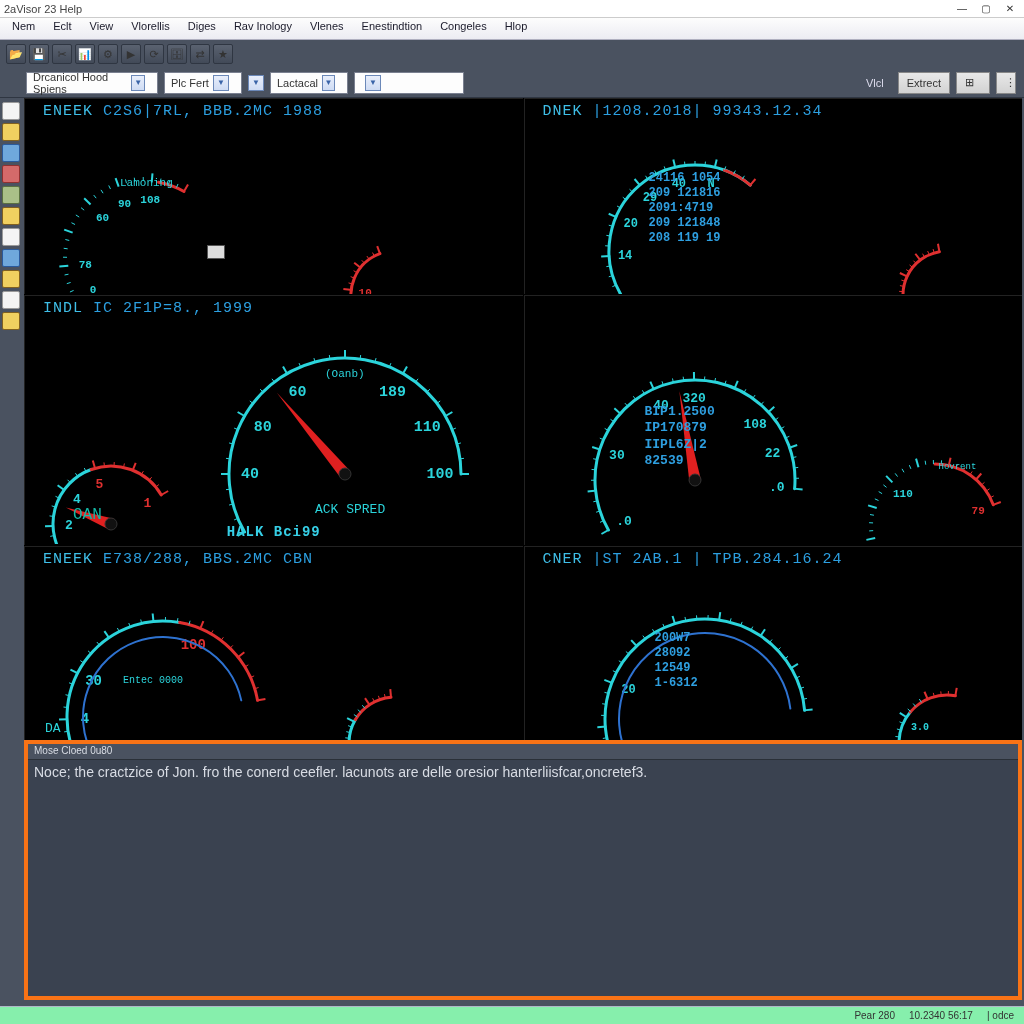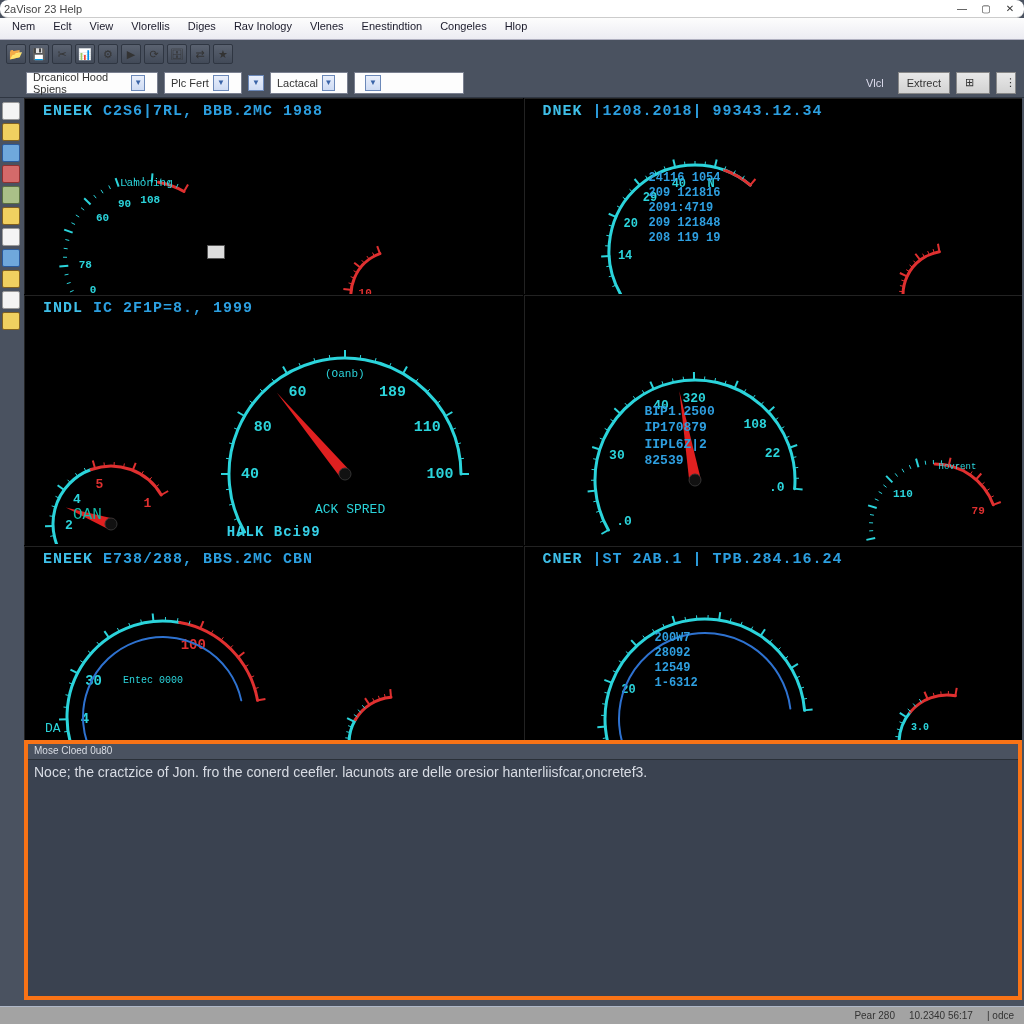--- a/index.html
+++ b/index.html
@@ -9,21 +9,20 @@
   background: #4a5260;
   overflow: hidden;
   font-size: 11px;
   color: #333;
 }
 .titlebar {
   height: 18px; background: #fff;
   display: flex; align-items: center;
   padding: 0 4px; gap: 4px;
   border-bottom: 1px solid #ccc;
-  border-radius: 8px;
 }
 .titlebar .title { flex: 1; font-size: 11px; color: #444; }
 .titlebar .winbtn {
   width: 20px; height: 14px;
   display: flex; align-items: center; justify-content: center;
   font-size: 10px; color: #333;
 }
 .menubar {
   height: 22px; background: linear-gradient(#fdfdfd,#ececf2);
   display: flex; align-items: flex-start; gap: 10px;
@@ -96,21 +95,21 @@
   gap: 1px;
 }
 .panel {
   background: #000; position: relative; overflow: hidden;
   border-left:1px solid #222;border-top:1px solid #222;
 }
 .phead {
   position:absolute; top:4px; left:18px;
   font-family: "Courier New", monospace;
   font-size: 15px; letter-spacing: 1px;
-  font-weight: bold;
+  font-weight: normal;
 }
 .phead .a{color:#3fbfe8}
 .phead .b{color:#2c9fe0}
 .phead .c{color:#2c9fe0}
 .centertxt{
   font-family:"Courier New",monospace;font-size:14px;
   color:#2c9fe0;font-weight:bold;letter-spacing:1px;
   position:absolute;left:50%;transform:translateX(-50%);
 }
 .console {
@@ -120,21 +119,21 @@
 .console .chead{
   height:16px;background:#4a5260;border-bottom:1px solid #2a3038;
   padding:1px 6px;font-size:10px;color:#d8dce4;
 }
 .console .cbody{
   padding:4px 6px;font-size:14px;color:#d8dce4;
   font-family:"Segoe UI",sans-serif;
 }
 .status{
   position:absolute;left:0;right:0;bottom:0;height:18px;
-  background:#a3a3a3;border-top:1px solid #b0b8c8;
+  background:#86efac;border-top:1px solid #b0b8c8;
   display:flex;align-items:center;justify-content:flex-end;
   gap:14px;padding:0 10px;font-size:10px;color:#333;
 }
 svg{display:block}
 .gauge{position:absolute}
 .digblock{
   font-family:"Courier New",monospace;font-size:12px;
   color:#2e9fe0;line-height:1.25;font-weight:bold;
   position:absolute;text-align:left;
 }

